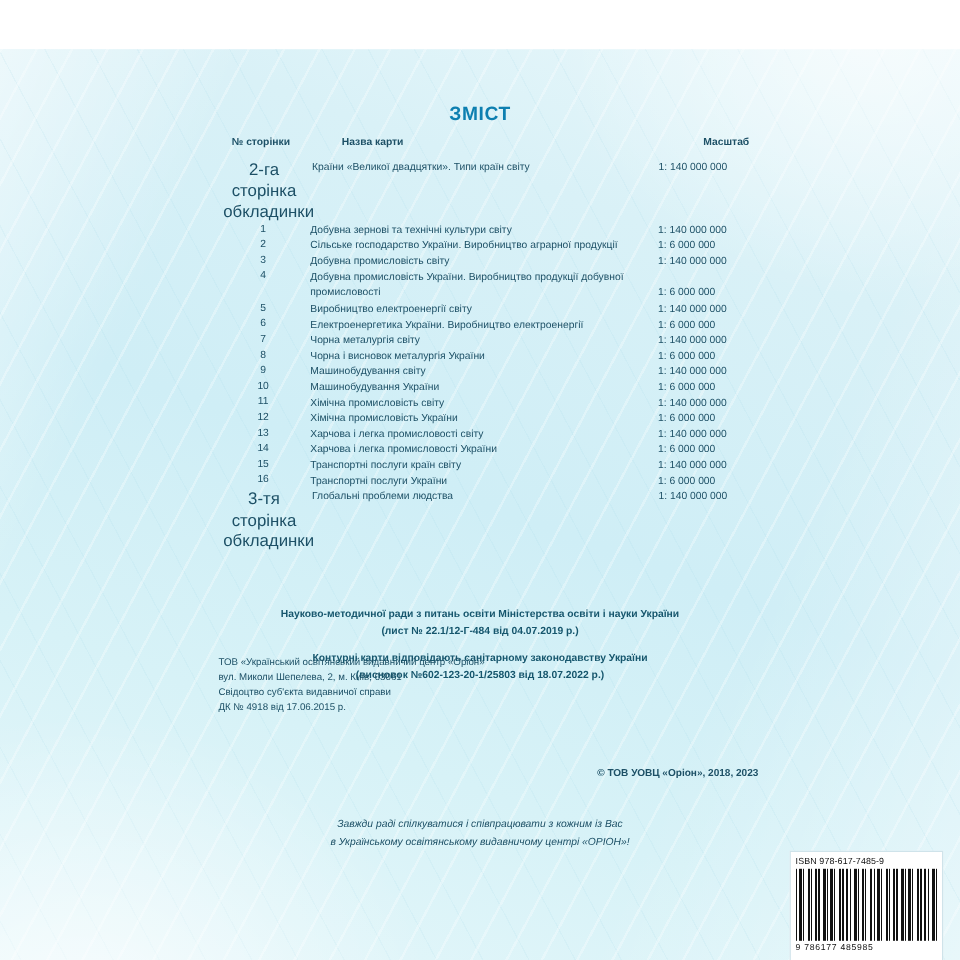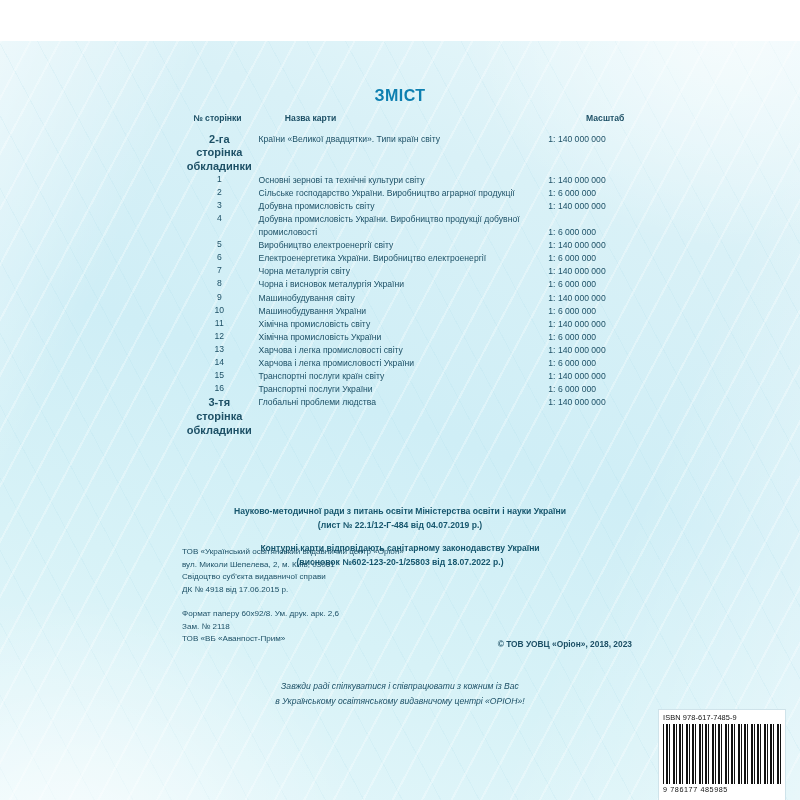--- a/index.html
+++ b/index.html
@@ -119,22 +119,21 @@
   }
   .toc-row .col-name {
     text-align: left;
   }
   .toc-row .col-scale {
     text-align: left;
     padding-left: 4px;
     white-space: nowrap;
   }
   .row-cover .col-page {
-    font-size: 11px;
-    font-weight: bold;
+    font-size: 14px;
   }
   .name-wrap {
     display: block;
   }
   .name-line2 {
     display: block;
   }
 
   
   .approval {
@@ -262,21 +261,21 @@
             <div class="col-page">2-га сторінка
 обкладинки</div>
             <div class="col-name">
               <span class="name-wrap">Країни «Великої двадцятки». Типи країн світу</span>
             </div>
             <div class="col-scale">1: 140 000 000</div>
           </div>
           <div class="toc-row">
             <div class="col-page">1</div>
             <div class="col-name">
-              <span class="name-wrap">Основні зернові та технічні культури світу</span>
+              <span class="name-wrap">Добувна зернові та технічні культури світу</span>
             </div>
             <div class="col-scale">1: 140 000 000</div>
           </div>
           <div class="toc-row">
             <div class="col-page">2</div>
             <div class="col-name">
               <span class="name-wrap">Сільське господарство України. Виробництво аграрної продукції</span>
             </div>
             <div class="col-scale">1: 6 000 000</div>
           </div>
@@ -401,25 +400,20 @@
 
     <div class="imprint">
       <div class="imprint-cols">
         <div class="imprint-left">
           <div class="imprint-block">
             <div>ТОВ «Український освітянський видавничий центр «Оріон»</div>
             <div>вул. Миколи Шепелева, 2, м. Київ, 03061</div>
             <div>Свідоцтво суб'єкта видавничої справи</div>
             <div>ДК № 4918 від 17.06.2015 р.</div>
           </div>
-          <div>
-            <div>Формат паперу 60х92/8. Ум. друк. арк. 2,6</div>
-            <div>Зам. № 2118</div>
-            <div>ТОВ «ВБ «Аванпост-Прим»</div>
-          </div>
         </div>
       </div>
     </div>
 
     <div class="copyright">© ТОВ УОВЦ «Оріон», 2018, 2023</div>
 
     <div class="closing">
       <span>Завжди раді спілкуватися і співпрацювати з кожним із Вас</span><br>
       <span>в Українському освітянському видавничому центрі «ОРІОН»!</span>
     </div>

